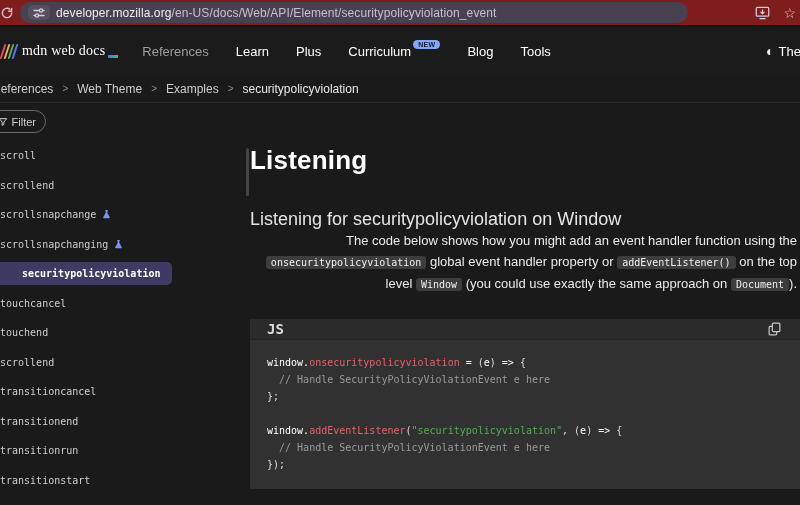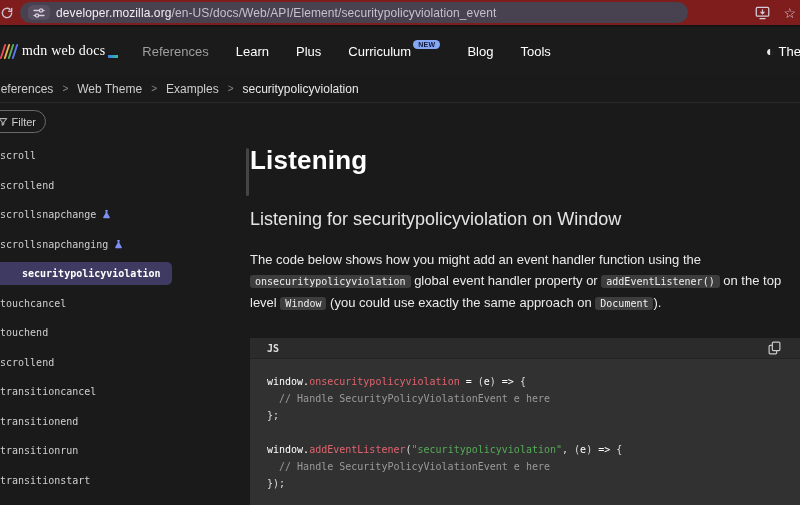--- a/index.html
+++ b/index.html
@@ -52,29 +52,29 @@
   .sb-item .flask { margin-left:5px; display:inline-flex; }
   .sb-item.active { padding-left:0; }
   .sb-item.active .pill { display:inline-flex; align-items:center; margin-left:-4px;
     padding:6px 12px 6px 26px; border-radius:5px; font-weight:bold; color:#fff; }
   .sb-scrollthumb { position:absolute; left:246px; top:45px; width:3px; height:48px; background:#454545; border-radius:2px; }
 
   
   .content { padding-top:42px; width:547px; }
   .h2-title { font-size:26px; font-weight:bold; color:#fff; letter-spacing:.2px; }
   .h3-title { margin-top:33px; font-size:18px; font-weight:normal; color:#e5e5e5; }
-  .para { margin-top:19px; font-size:13px; line-height:21px; color:#eaeaea; max-width:556px; }
+  .para { font-size:13px; line-height:21px; color:#eaeaea; max-width:556px;text-align:right; }
   .inline-code { font-family:"DejaVu Sans Mono","Liberation Mono",monospace; font-size:10px;
     background:#3d3d3d; border-radius:3px; padding:1px 5px; color:#f0f0f0; }
 
   
   .code-block { margin-top:24px; width:560px; }
   .code-header { height:21px; background:#2b2b2b; border-bottom:1px solid #222;
     display:flex; align-items:center; padding-left:17px; position:relative; }
-  .code-lang { font-family:"DejaVu Sans Mono","Liberation Mono",monospace; font-size:10px; font-weight:bold; color:#dedede;text-align:center; }
+  .code-lang { font-family:"DejaVu Sans Mono","Liberation Mono",monospace; font-size:14px; font-weight:bold; color:#dedede;text-align:center; }
   .copy-btn { position:absolute; left:518px; top:3px; color:#c9c9c9; }
   .code-body { background:#313131; padding:14px 16px 16px 17px;
     font-family:"DejaVu Sans Mono","Liberation Mono",monospace; font-size:10px; line-height:17px; white-space:pre; }
   .tok-w { color:#ffffff; font-weight:normal; }
   .tok-p { color:#dcdcdc; }
   .tok-prop { color:#e0646f; }
   .tok-str { color:#55ab58; }
   .tok-com { color:#9a9a9a; }
 
   svg { display:block; }

